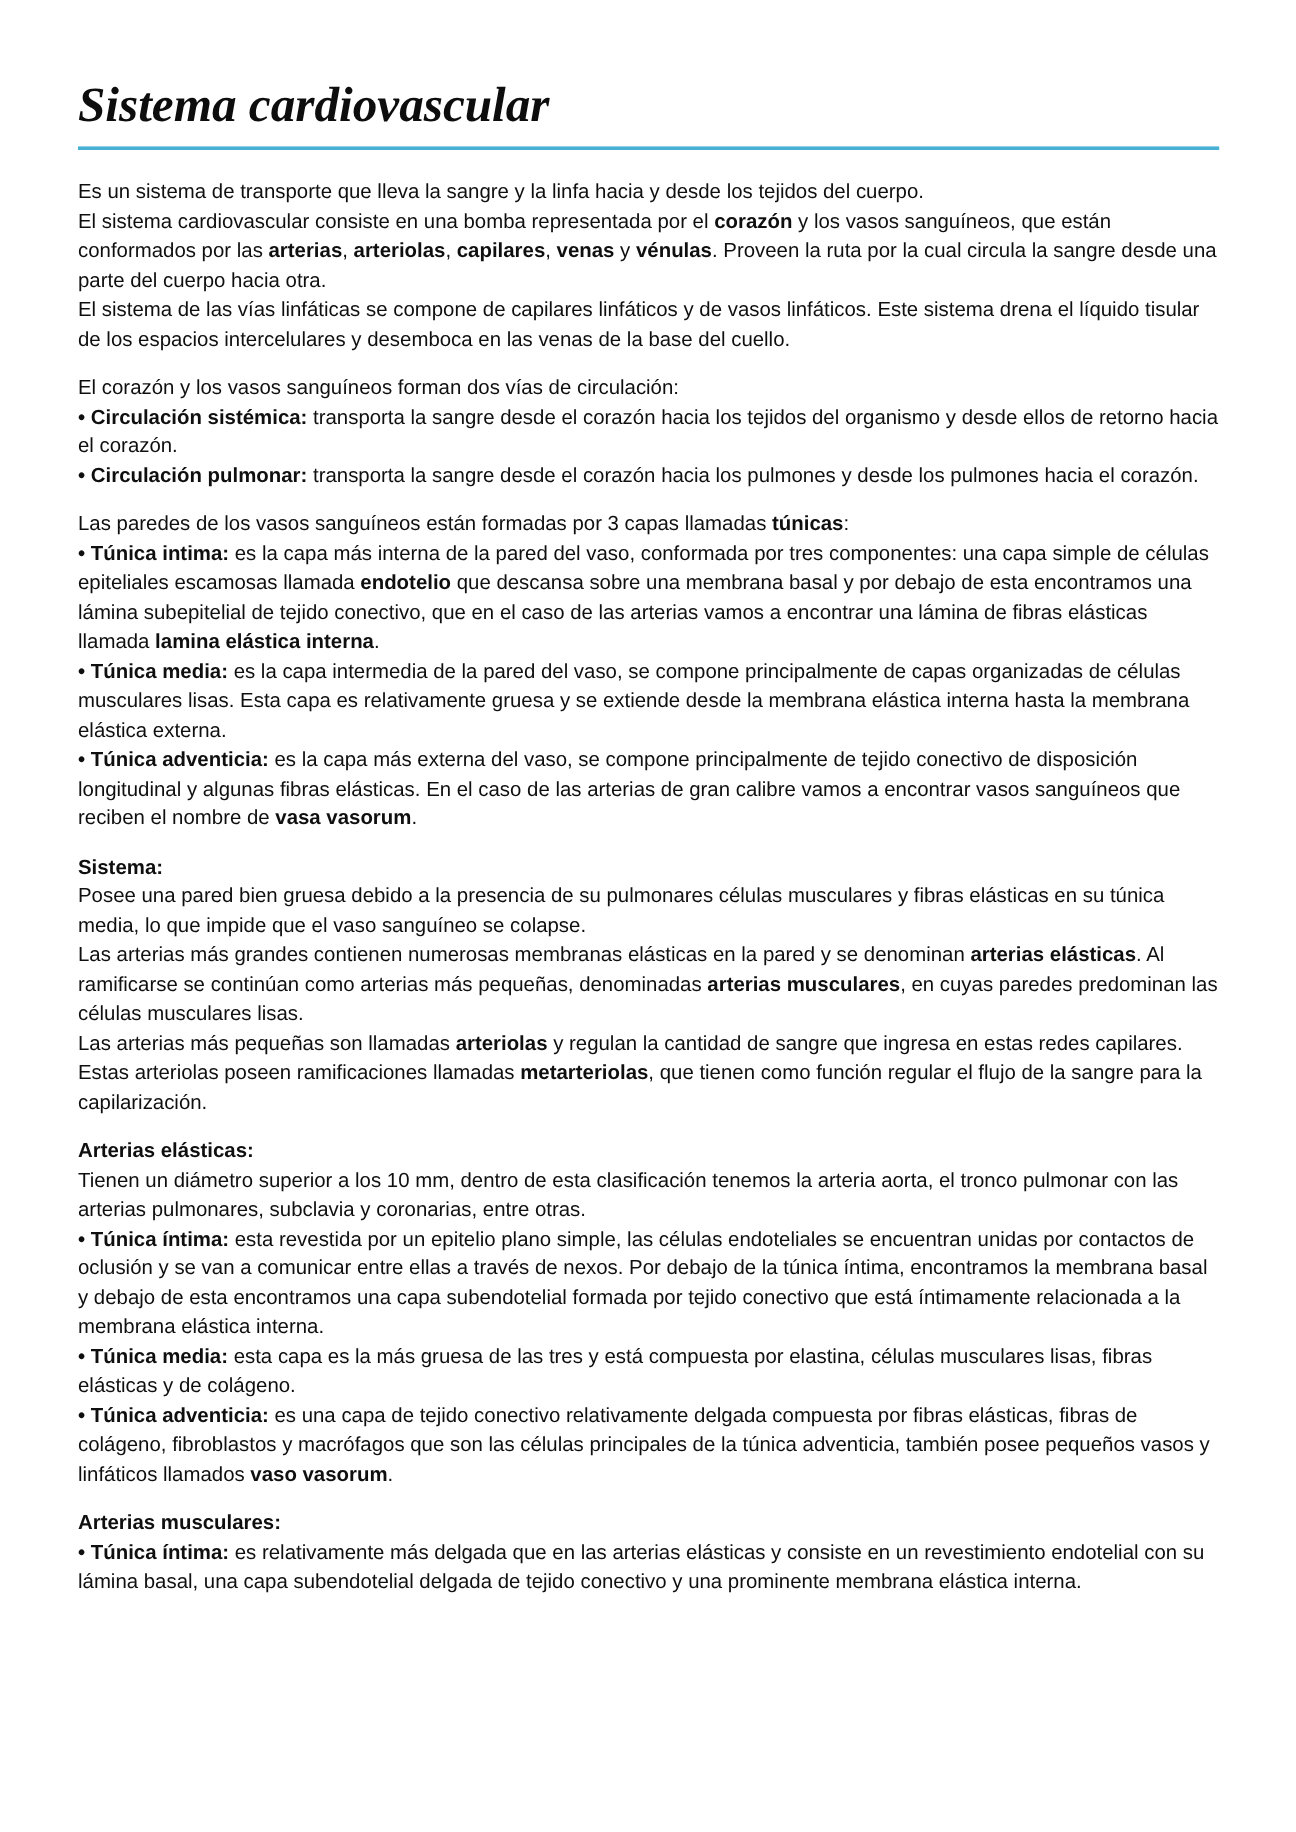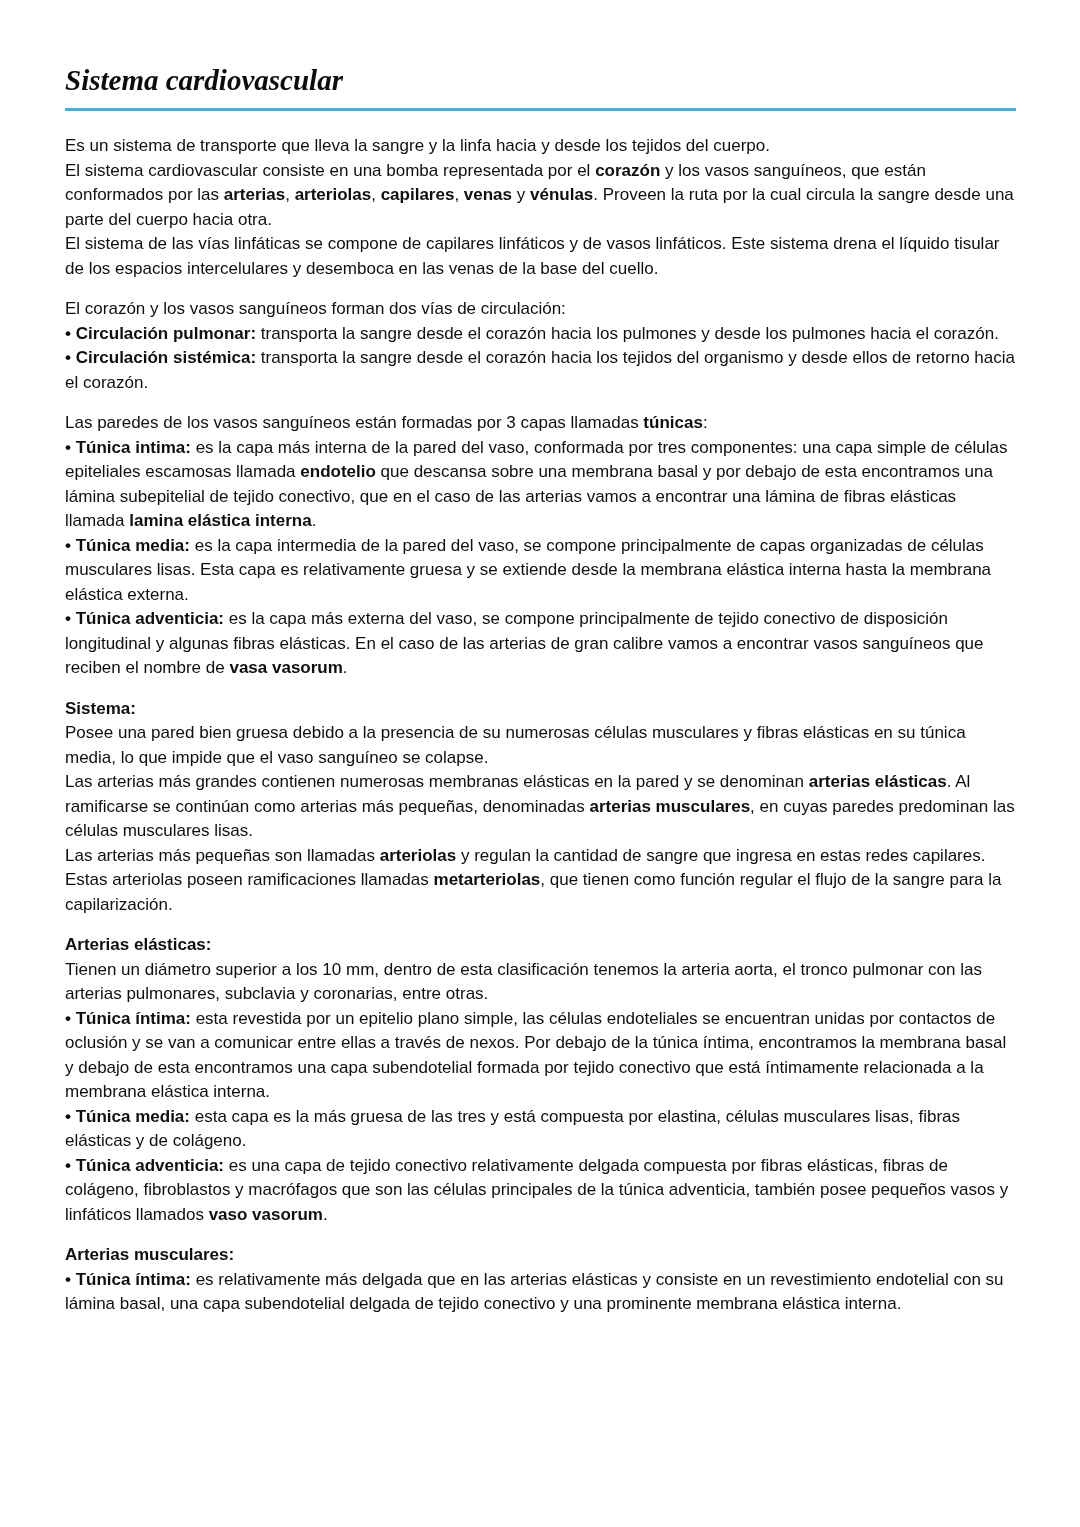--- a/index.html
+++ b/index.html
@@ -10,21 +10,21 @@
     background: #ffffff;
     box-sizing: border-box;
     padding: 64px 64px 0 65px;
     overflow: hidden;
   }
   .title {
     margin: 0;
     font-family: "Liberation Serif", serif;
     font-style: italic;
     font-weight: bold;
-    font-size: 29px;
+    font-size: 41px;
     line-height: 1.15;
     color: #0d0d0d;
   }
   .rule {
     height: 3px;
     margin-top: 11px;
     background: #48b0d4;
   }
   .doc-body {
     margin-top: 23px;
@@ -68,32 +68,32 @@
   <h1 class="title">Sistema cardiovascular</h1>
   <div class="rule" style="background: rgb(72, 176, 212);"></div>
   <div id="doc-body" class="doc-body">
       <div class="section">
         <p><span>Es un sistema de transporte que lleva la sangre y la linfa hacia y desde los tejidos del cuerpo.</span></p>
         <p><span>El sistema cardiovascular consiste en una bomba representada por el </span><b>corazón</b><span> y los vasos sanguíneos, que están conformados por las </span><b>arterias</b><span>, </span><b>arteriolas</b><span>, </span><b>capilares</b><span>, </span><b>venas</b><span> y </span><b>vénulas</b><span>. Proveen la ruta por la cual circula la sangre desde una parte del cuerpo hacia otra.</span></p>
         <p><span>El sistema de las vías linfáticas se compone de capilares linfáticos y de vasos linfáticos. Este sistema drena el líquido tisular de los espacios intercelulares y desemboca en las venas de la base del cuello.</span></p>
       </div>
       <div class="section">
         <p><span>El corazón y los vasos sanguíneos forman dos vías de circulación:</span></p>
+        <p><b>• Circulación sistémica:</b><span> transporta la sangre desde el corazón hacia los tejidos del organismo y desde ellos de retorno hacia el corazón.</span></p>
         <p><b>• Circulación pulmonar:</b><span> transporta la sangre desde el corazón hacia los pulmones y desde los pulmones hacia el corazón.</span></p>
-        <p><b>• Circulación sistémica:</b><span> transporta la sangre desde el corazón hacia los tejidos del organismo y desde ellos de retorno hacia el corazón.</span></p>
       </div>
       <div class="section">
         <p><span>Las paredes de los vasos sanguíneos están formadas por 3 capas llamadas </span><b>túnicas</b><span>:</span></p>
         <p><b>• Túnica intima:</b><span> es la capa más interna de la pared del vaso, conformada por tres componentes: una capa simple de células epiteliales escamosas llamada </span><b>endotelio</b><span> que descansa sobre una membrana basal y por debajo de esta encontramos una lámina subepitelial de tejido conectivo, que en el caso de las arterias vamos a encontrar una lámina de fibras elásticas llamada </span><b>lamina elástica interna</b><span>.</span></p>
         <p><b>• Túnica media:</b><span> es la capa intermedia de la pared del vaso, se compone principalmente de capas organizadas de células musculares lisas. Esta capa es relativamente gruesa y se extiende desde la membrana elástica interna hasta la membrana elástica externa.</span></p>
         <p><b>• Túnica adventicia:</b><span> es la capa más externa del vaso, se compone principalmente de tejido conectivo de disposición longitudinal y algunas fibras elásticas. En el caso de las arterias de gran calibre vamos a encontrar vasos sanguíneos que reciben el nombre de </span><b>vasa vasorum</b><span>.</span></p>
       </div>
       <div class="section">
         <p><b>Sistema:</b></p>
-        <p><span>Posee una pared bien gruesa debido a la presencia de su numerosas células musculares y fibras elásticas en su túnica media, lo que impide que el vaso sanguíneo se colapse.</span></p>
+        <p><span>Posee una pared bien gruesa debido a la presencia de su pulmonares células musculares y fibras elásticas en su túnica media, lo que impide que el vaso sanguíneo se colapse.</span></p>
         <p><span>Las arterias más grandes contienen numerosas membranas elásticas en la pared y se denominan </span><b>arterias elásticas</b><span>. Al ramificarse se continúan como arterias más pequeñas, denominadas </span><b>arterias musculares</b><span>, en cuyas paredes predominan las células musculares lisas.</span></p>
         <p><span>Las arterias más pequeñas son llamadas </span><b>arteriolas</b><span> y regulan la cantidad de sangre que ingresa en estas redes capilares. Estas arteriolas poseen ramificaciones llamadas </span><b>metarteriolas</b><span>, que tienen como función regular el flujo de la sangre para la capilarización.</span></p>
       </div>
       <div class="section">
         <p><b>Arterias elásticas:</b></p>
         <p><span>Tienen un diámetro superior a los 10 mm, dentro de esta clasificación tenemos la arteria aorta, el tronco pulmonar con las arterias pulmonares, subclavia y coronarias, entre otras.</span></p>
         <p><b>• Túnica íntima:</b><span> esta revestida por un epitelio plano simple, las células endoteliales se encuentran unidas por contactos de oclusión y se van a comunicar entre ellas a través de nexos. Por debajo de la túnica íntima, encontramos la membrana basal y debajo de esta encontramos una capa subendotelial formada por tejido conectivo que está íntimamente relacionada a la membrana elástica interna.</span></p>
         <p><b>• Túnica media:</b><span> esta capa es la más gruesa de las tres y está compuesta por elastina, células musculares lisas, fibras elásticas y de colágeno.</span></p>
         <p><b>• Túnica adventicia:</b><span> es una capa de tejido conectivo relativamente delgada compuesta por fibras elásticas, fibras de colágeno, fibroblastos y macrófagos que son las células principales de la túnica adventicia, también posee pequeños vasos y linfáticos llamados </span><b>vaso vasorum</b><span>.</span></p>
       </div>

